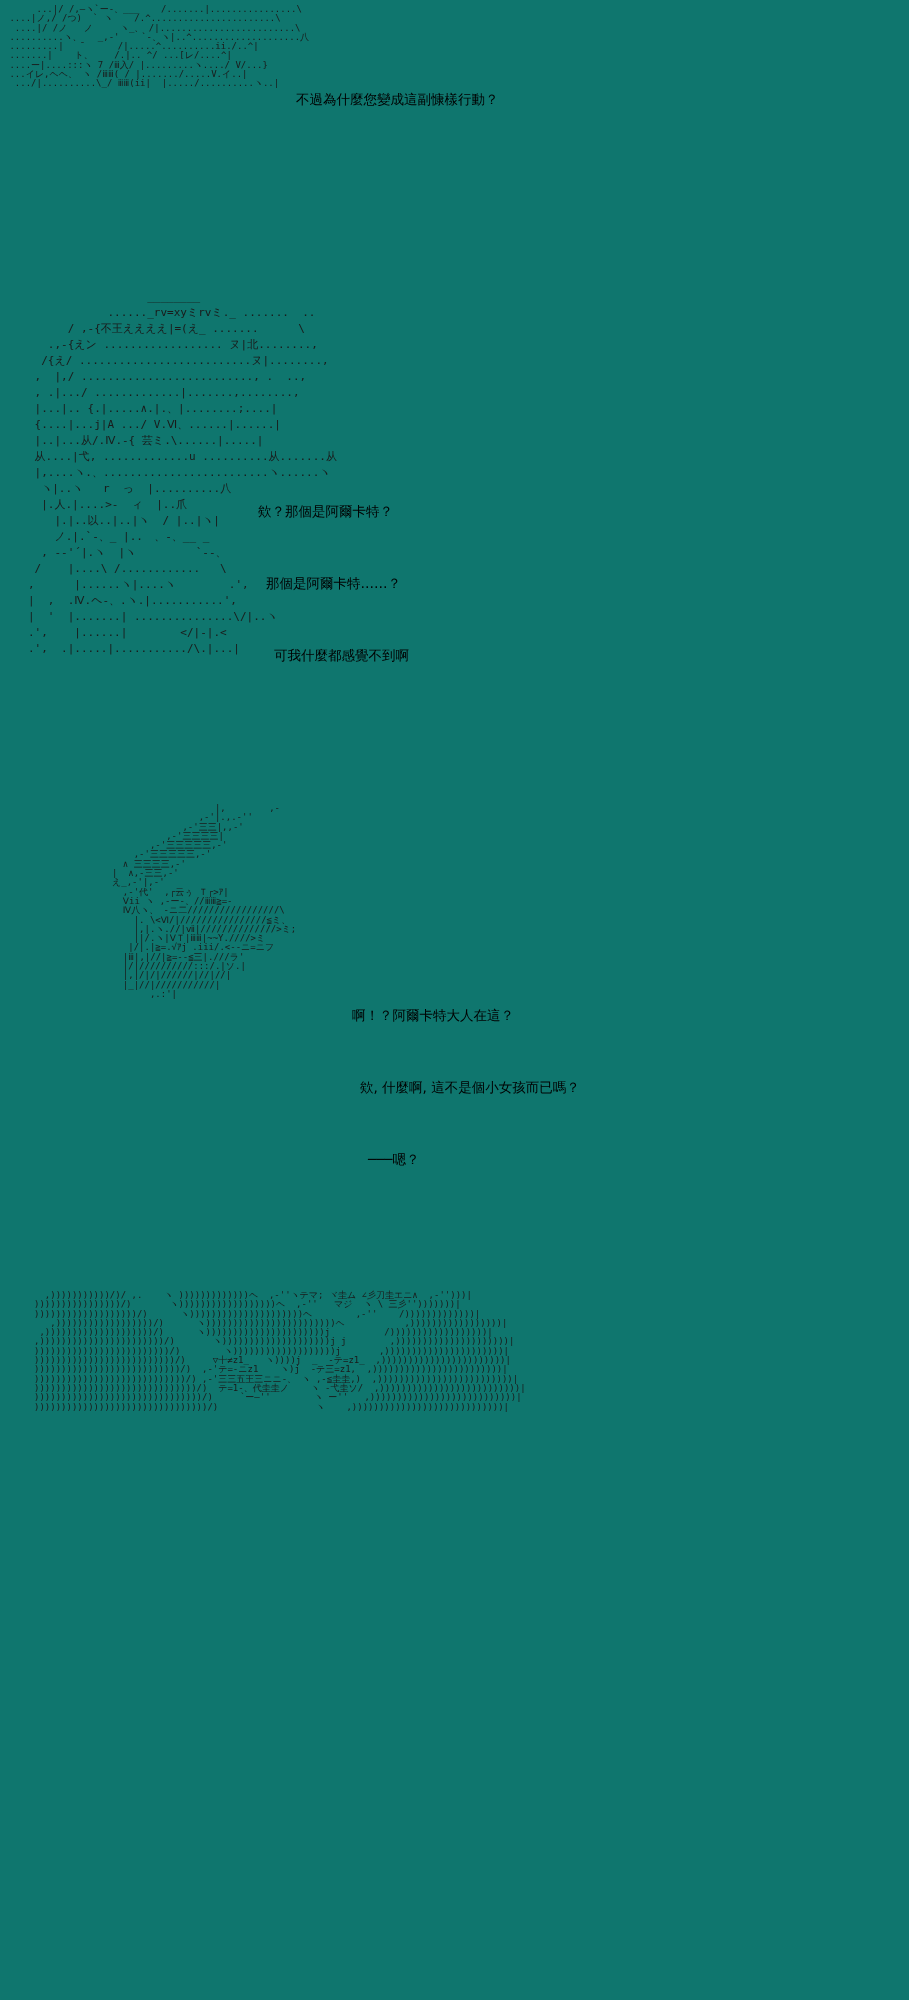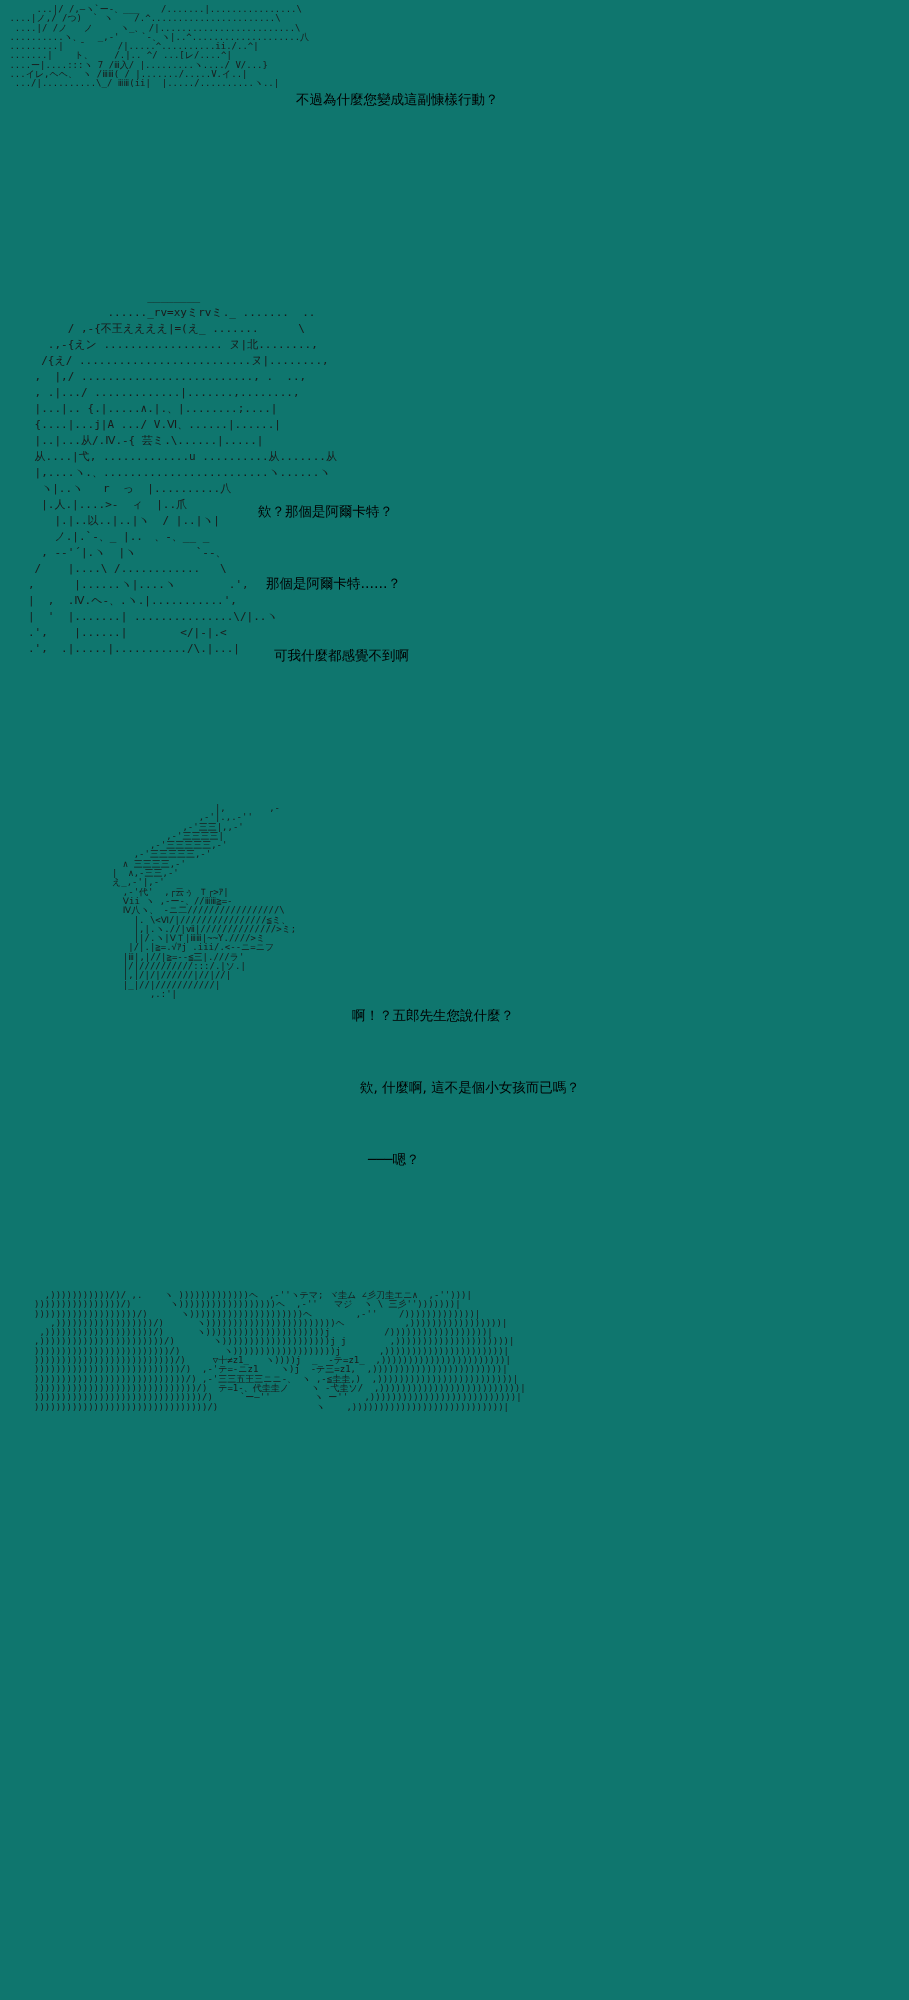--- a/index.html
+++ b/index.html
@@ -126,21 +126,21 @@
     |,|.ヽ.//|ⅶ|//////////////&gt;ミ;
     ||/.ヽ|ⅤＴ|ⅲⅲ|~~Y.////&gt;ミ
    |/|.|≧=.√ｱj .iii/.&lt;--ニ=ニフ
   |ⅲ|,|//|≧=--≦三|.///ラ'
   |/|//////////:::/.|ソ.|
   |,|/|/|//////|//|//|
   |_|//|///////////|
        ,.:'|</pre>
 
   <div class="dialogue" id="dlg-3">
-    <span class="line indent-1">啊！？五郎先生您說什麼？</span>
+    <span class="line indent-1">啊！？阿爾卡特大人在這？</span>
     <span class="line indent-2">欸, 什麼啊, 這不是個小女孩而已嗎？</span>
     <span class="line indent-3">───嗯？</span>
   </div>
 
   <pre class="aa" id="aa-block-4">  ,)))))))))))/)/ ,.    ヽ )))))))))))))ヘ  ,-''ヽテマ; ヾ圭ム ∠彡刀圭エニ∧  ,-'')))|
 ))))))))))))))))/)       ヽ))))))))))))))))))ヘ  ,-''   マジ  ヽ \ 三彡'')))))))|
 )))))))))))))))))))/)      ヽ)))))))))))))))))))))ヘ        ,-''    /)))))))))))))|
    ,))))))))))))))))))/)      ヽ))))))))))))))))))))))))ヘ           ,)))))))))))))))))|
  ,))))))))))))))))))))/)      ヽ))))))))))))))))))))))j          /))))))))))))))))))|
 ,)))))))))))))))))))))))/)       ヽ))))))))))))))))))))j j        ,)))))))))))))))))))))|

